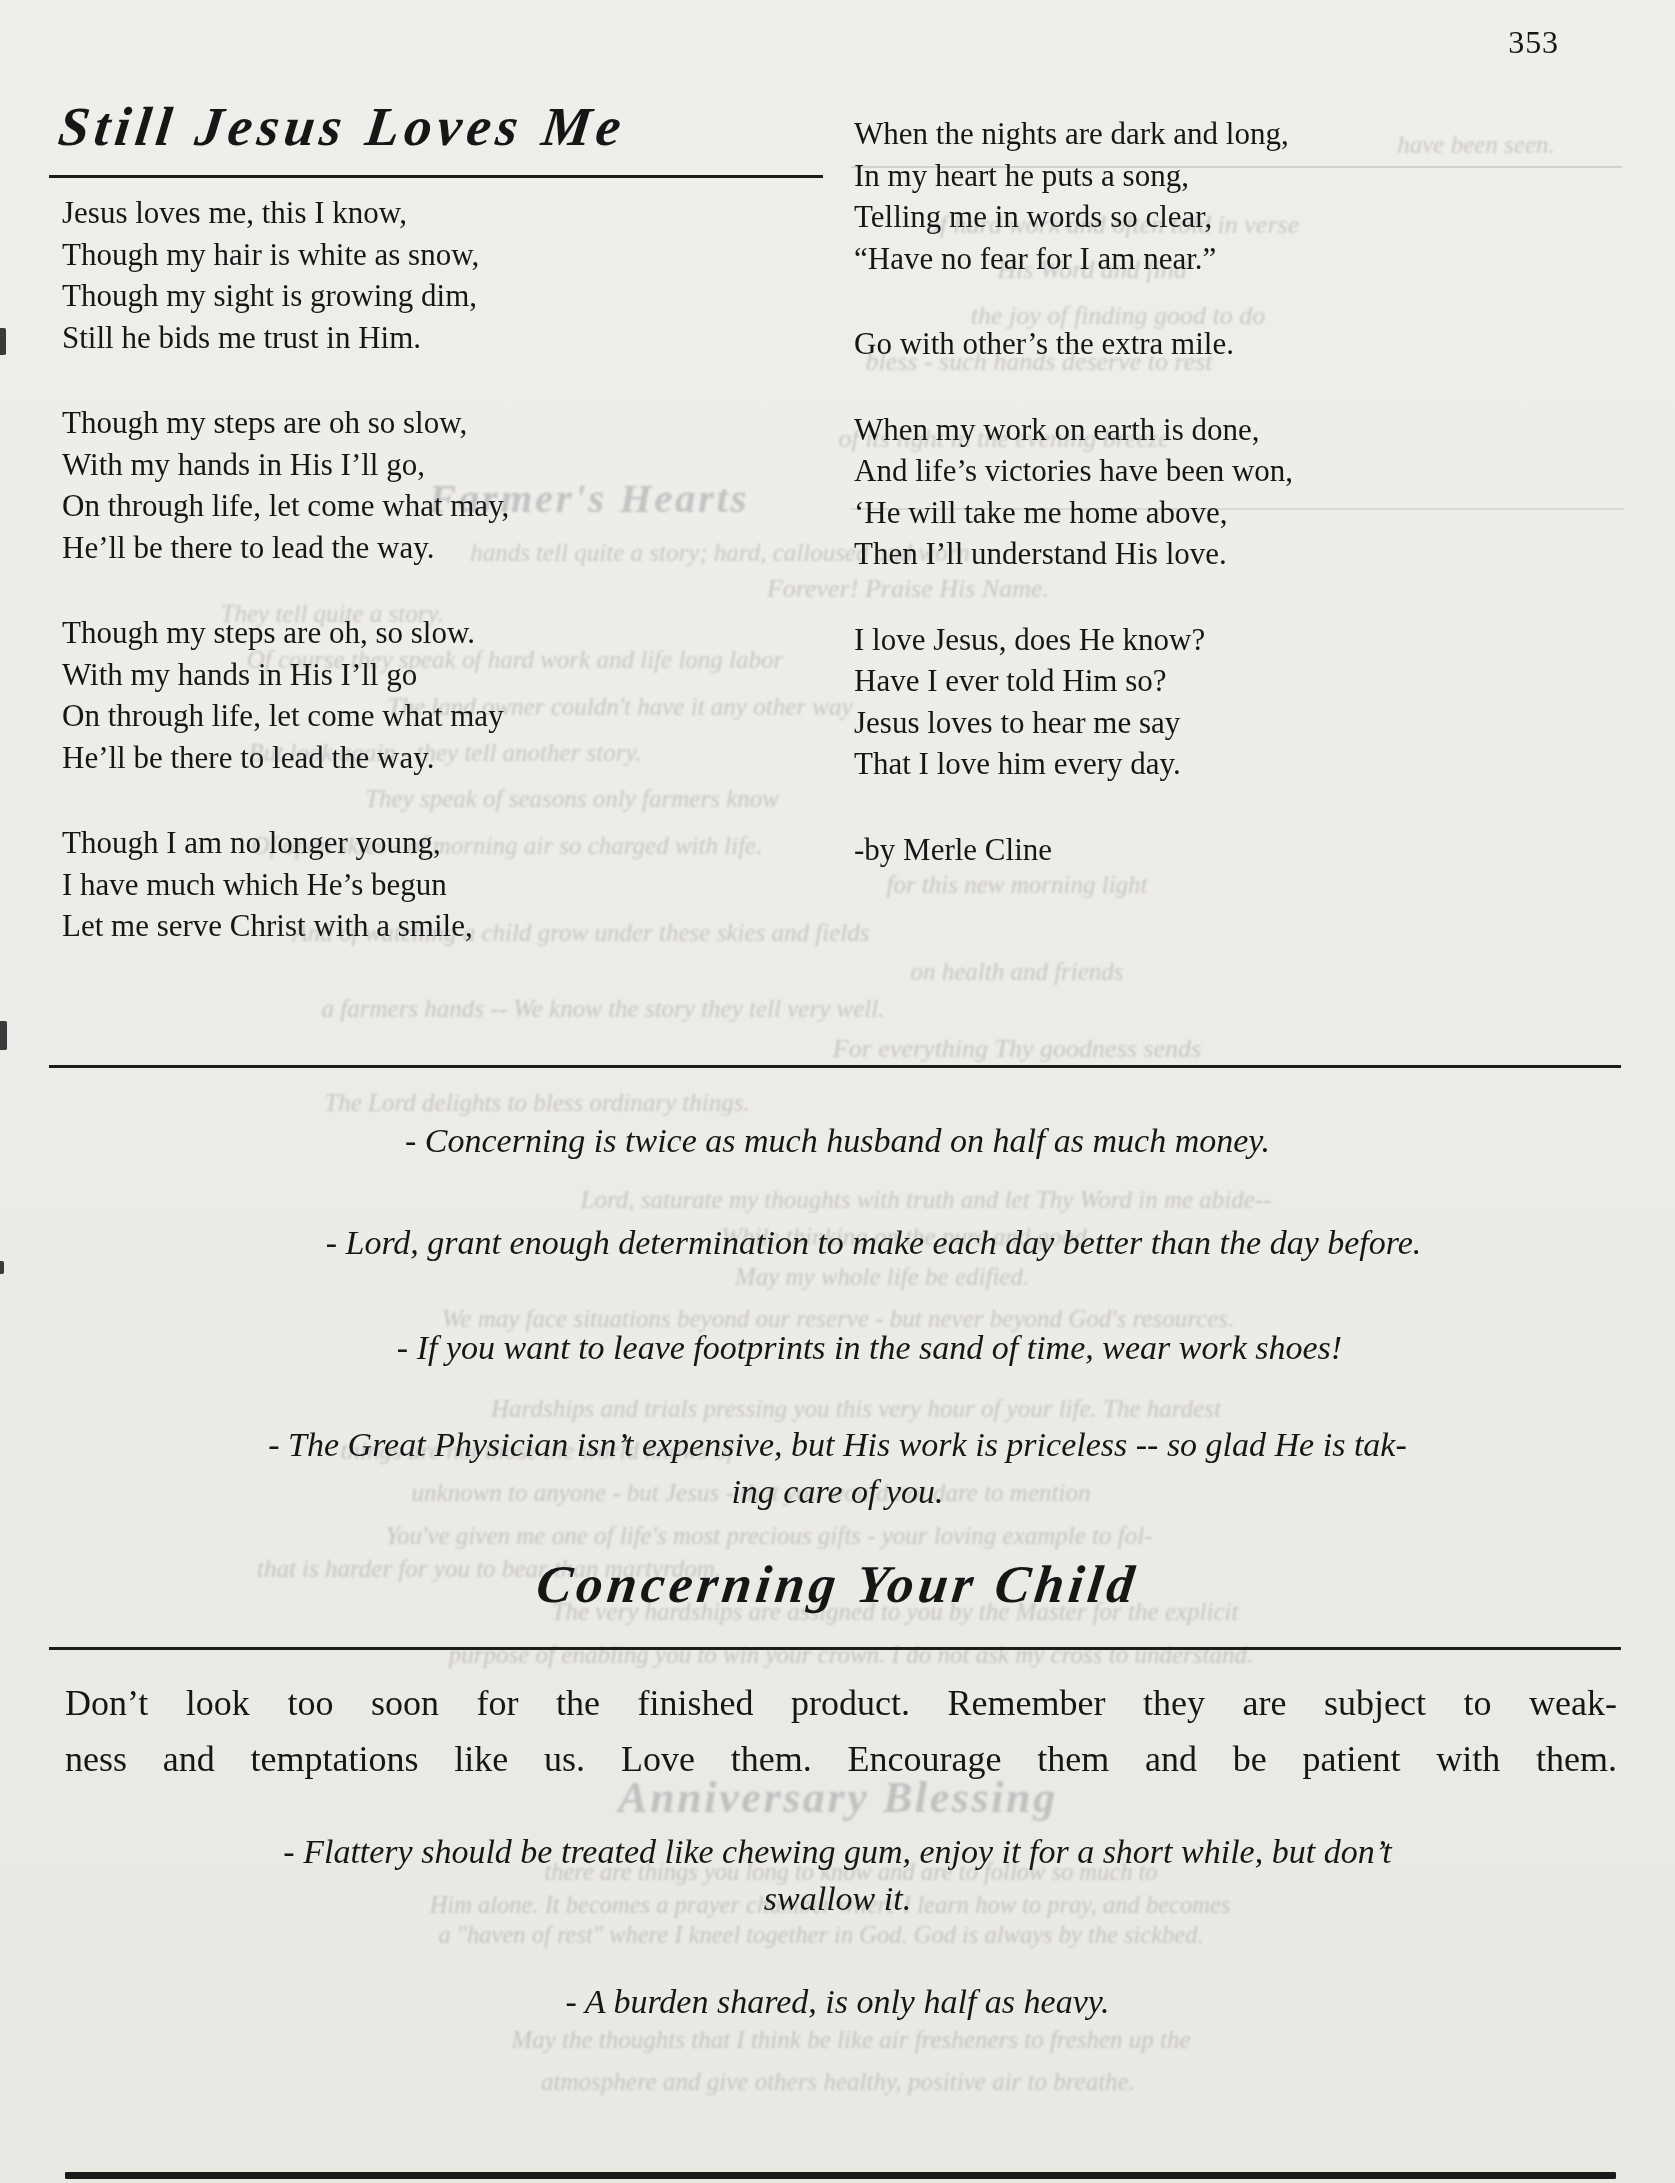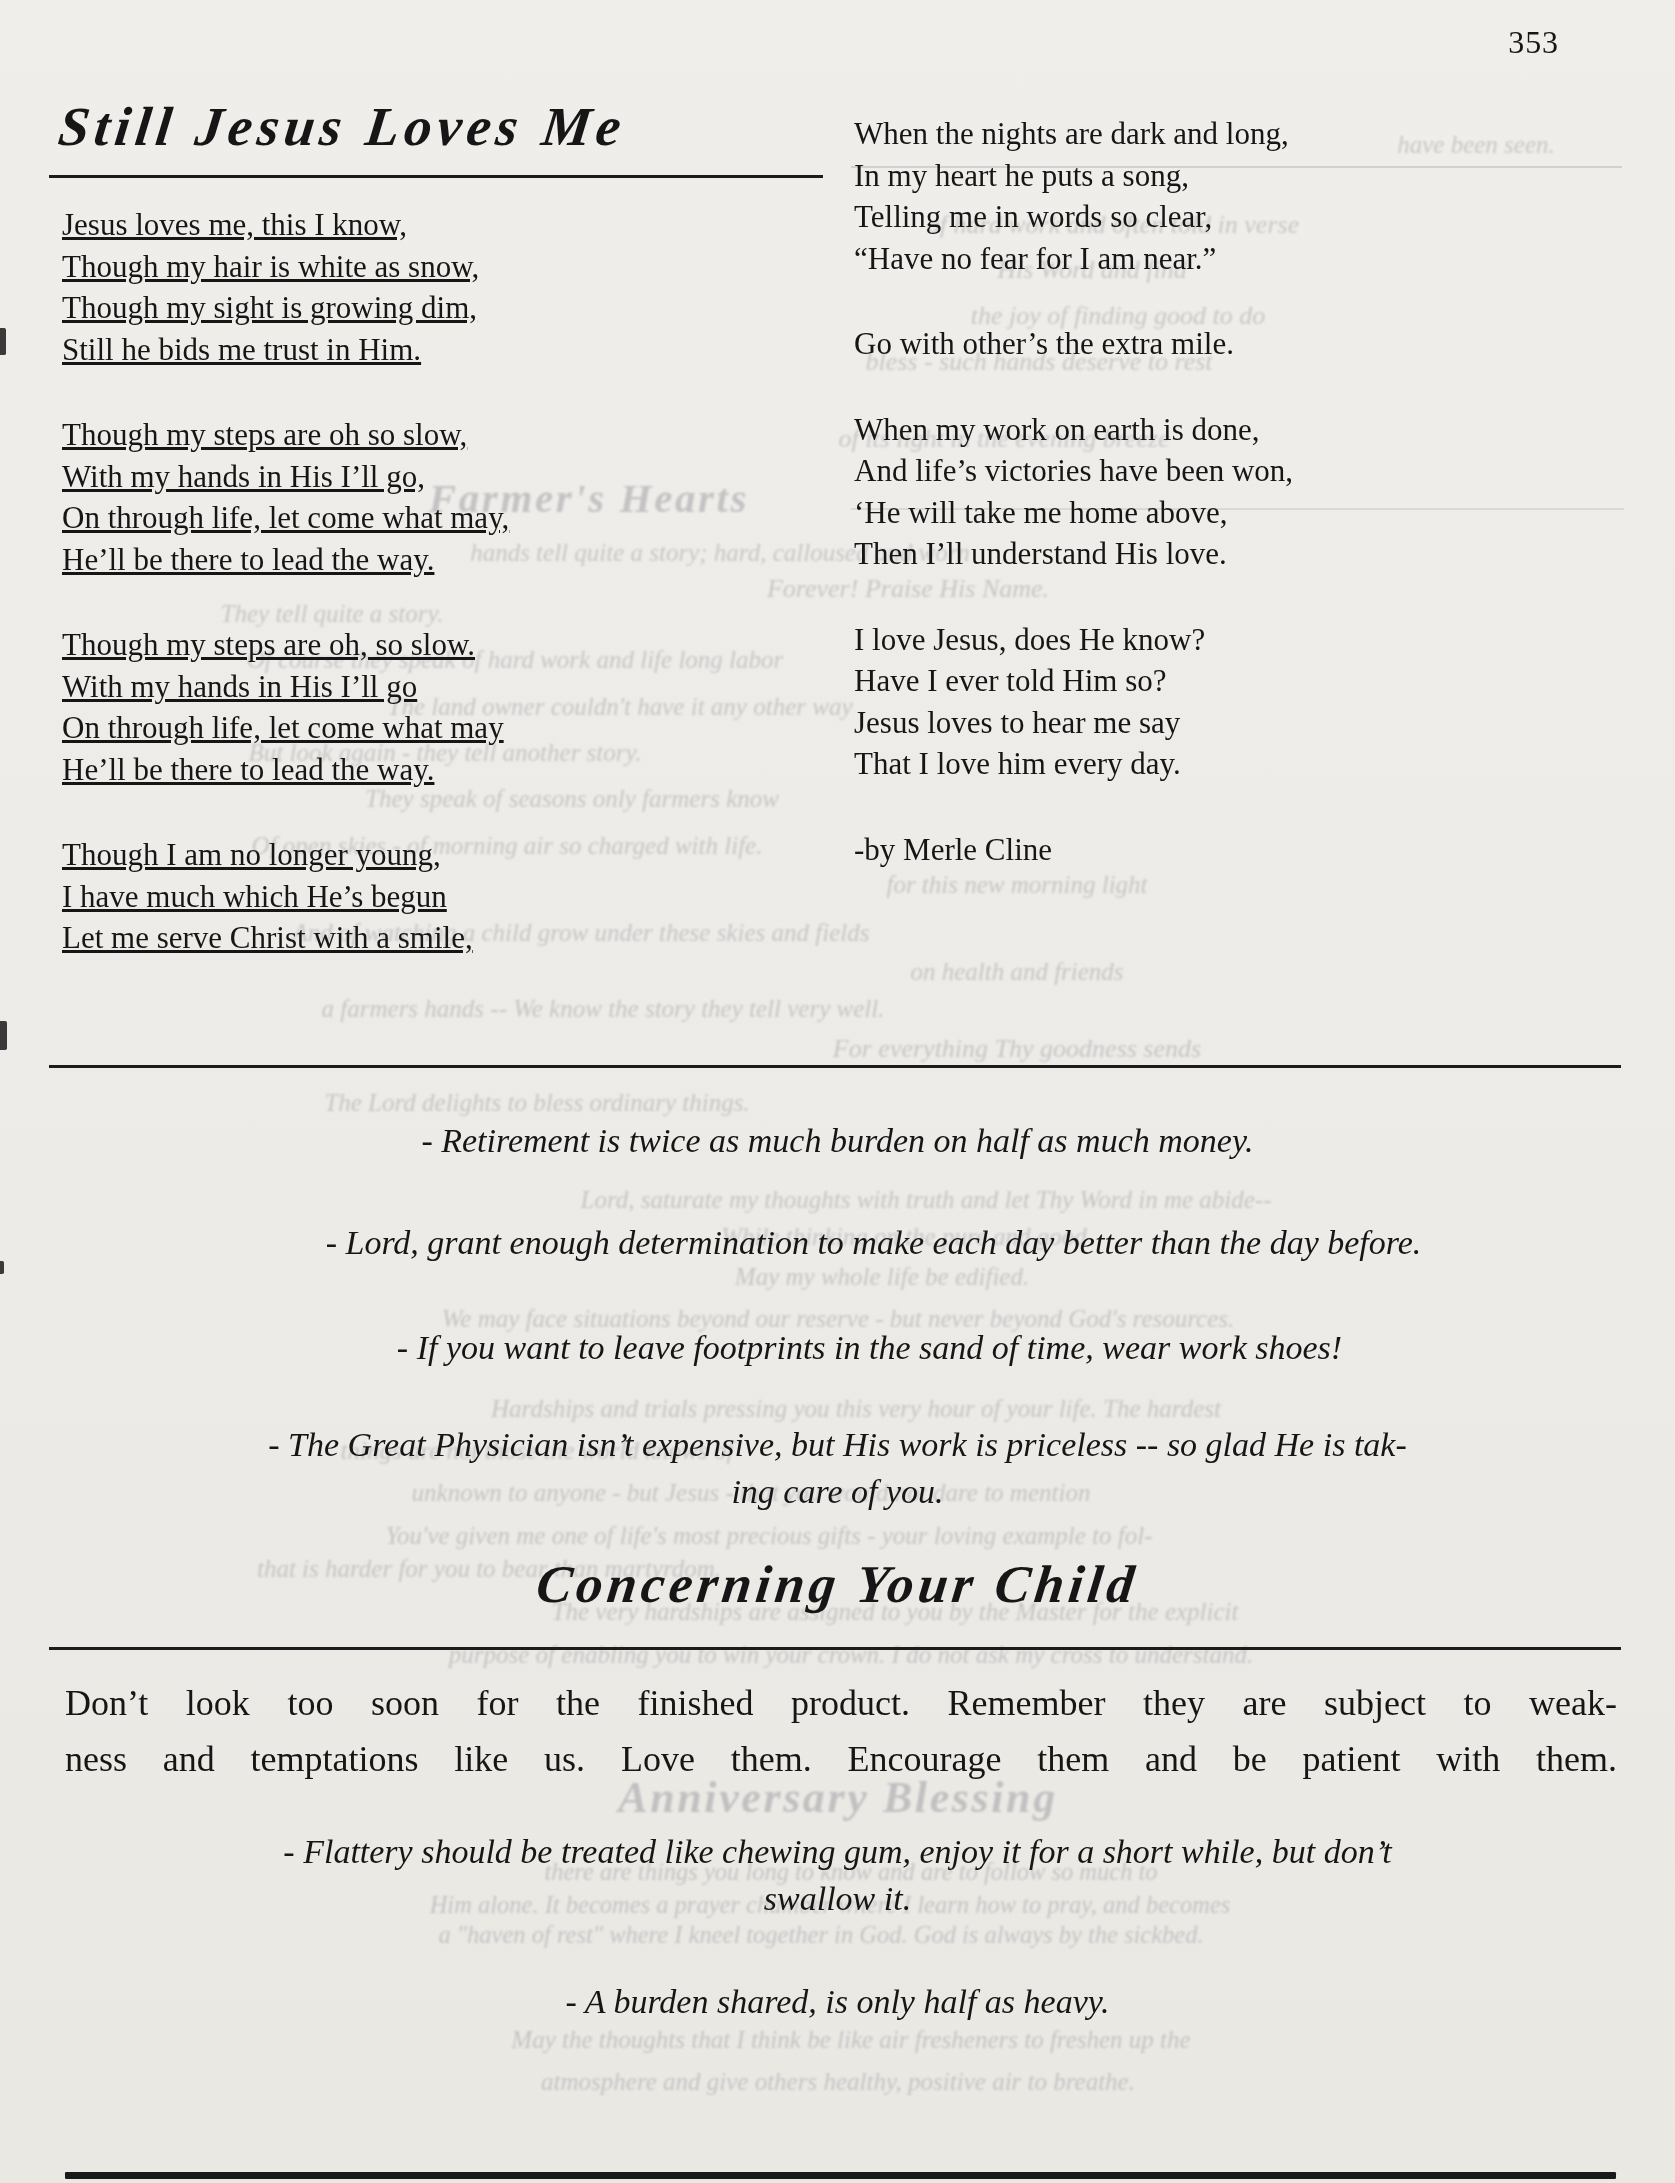--- a/index.html
+++ b/index.html
@@ -25,21 +25,21 @@
 
   .poem-title{
     position:absolute;left:59px;top:95px;
     font-size:55px;font-style:italic;font-weight:bold;letter-spacing:5.2px;
     transform:skewX(-7deg);
   }
   .title-rule{position:absolute;left:49px;top:175px;width:774px;height:2.6px;background:#1c1c1c;}
 
   .col{position:absolute;font-size:31px;line-height:1.34;}
   .col .stanza{white-space:pre-line;margin-bottom:44px;}
-  #left-col{left:62px;top:204px;width:777px;text-decoration:underline;}
+  #left-col{left:62px;top:192px;width:777px;}
   #right-col{left:854px;top:113px;width:782px;}
   #right-col .attribution{white-space:pre-line;margin-bottom:13px;}
   #right-col .note{white-space:pre-line;}
 
   .full-rule{position:absolute;left:49px;width:1572px;height:3.1px;background:#1c1c1c;}
   #rule-mid{top:1065px;}
   #rule-child{top:1647px;}
 
   .quote{
     position:absolute;left:0;width:100%;text-align:center;
@@ -152,21 +152,21 @@
 Then I’ll understand His love.</div>
     <div class="stanza">I love Jesus, does He know?
 Have I ever told Him so?
 Jesus loves to hear me say
 That I love him every day.</div>
     <div class="attribution">-by Merle Cline</div>
   </div>
 
   <div id="rule-mid" class="full-rule"></div>
 
-  <div id="quote-0" class="quote">- Retirement is twice as much burden on half as much money.</div>
+  <div id="quote-0" class="quote">- Concerning is twice as much husband on half as much money.</div>
   <div id="quote-1" class="quote">- Lord, grant enough determination to make each day better than the day before.</div>
   <div id="quote-2" class="quote">- If you want to leave footprints in the sand of time, wear work shoes!</div>
   <div id="quote-3" class="quote">- The Great Physician isn’t expensive, but His work is priceless -- so glad He is tak-
 ing care of you.</div>
 
   <div class="section-title">Concerning Your Child</div>
   <div id="rule-child" class="full-rule"></div>
 
   <div class="section-paragraph">Don’t look too soon for the finished product.  Remember they are subject to weak-
 ness and temptations like us.  Love them.  Encourage them and be patient with them.</div>

